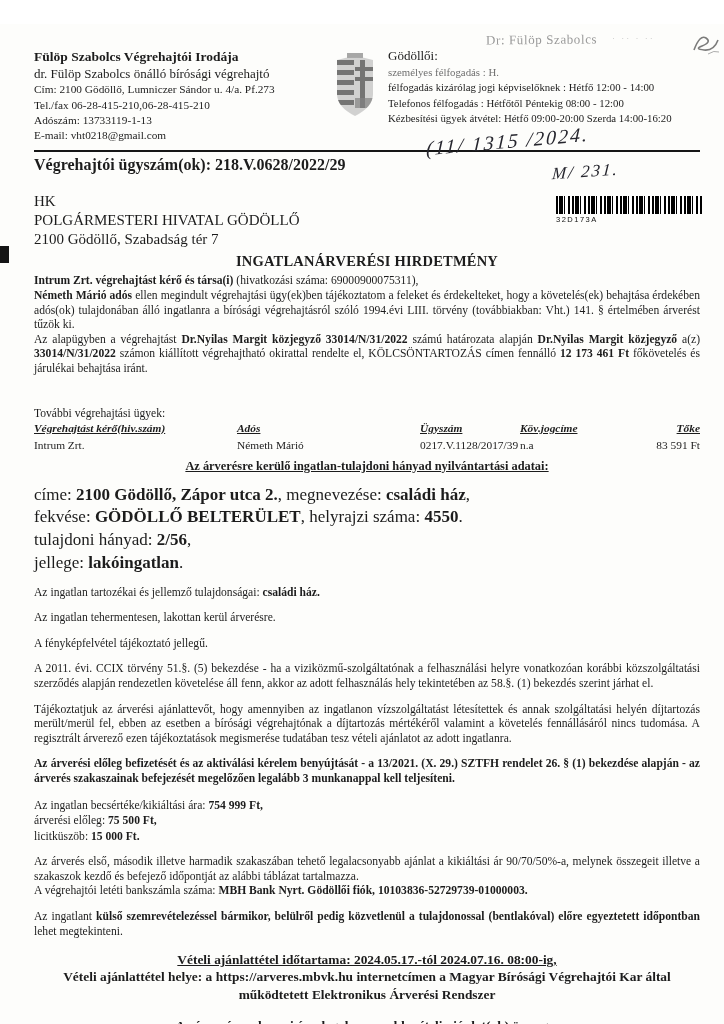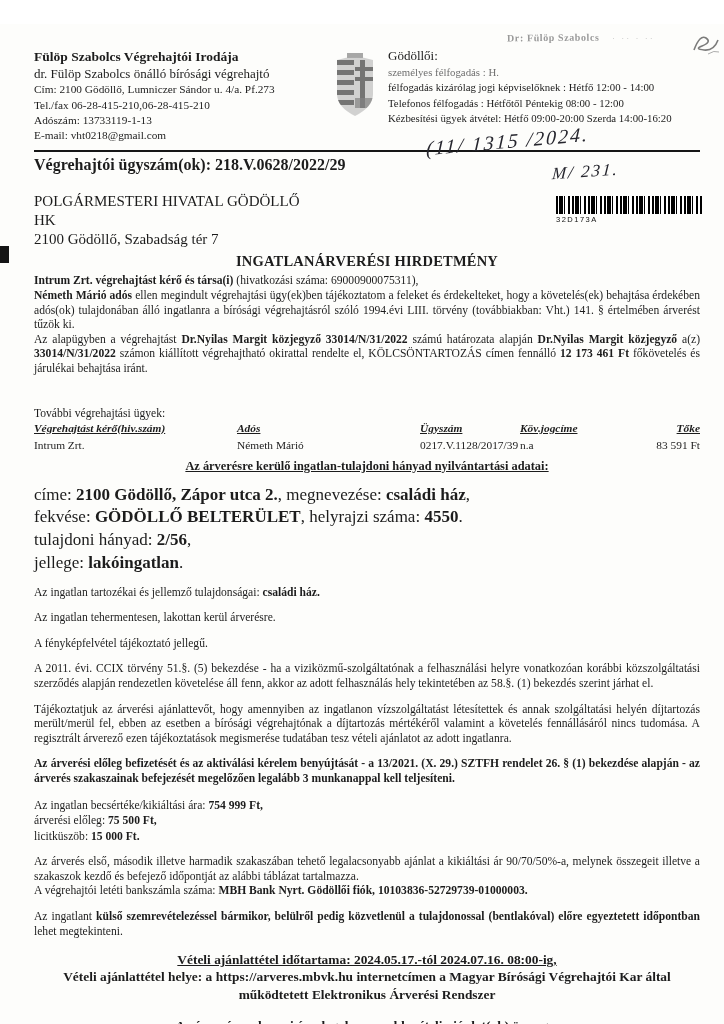--- a/index.html
+++ b/index.html
@@ -18,21 +18,21 @@
   .header{display:flex;align-items:flex-start;}
   .office{width:292px;}
   .office-l1{font-weight:bold;font-size:13.5px;line-height:1.3;}
   .office-l2{font-size:13px;line-height:1.3;}
   .office-sm{font-size:11.3px;line-height:1.34;}
   .crest-wrap{width:58px;display:flex;justify-content:center;padding-top:4px;opacity:.82;}
   .reception{flex:1;padding-left:4px;}
   .reception-title{font-size:13px;line-height:1.3;}
   .reception-sm{font-size:10.8px;line-height:1.42;}
   .rec-fade{color:#6f6f6f;}
-  .stamp{position:absolute;left:507px;top:8px;font-size:10px;color:#9a9a9a;letter-spacing:.6px;font-weight:bold;transform:rotate(-.5deg);}
+  .stamp{position:absolute;left:486px;top:8px;font-size:13px;color:#9a9a9a;letter-spacing:.6px;font-weight:normal;transform:rotate(-.5deg);}
   .stamp2{position:absolute;left:612px;top:9px;font-size:9px;color:#c2c2c2;letter-spacing:2px;}
   .signature{position:absolute;right:2px;top:6px;}
   .rule{border-top:2px solid #161616;margin-top:7px;}
   
   .case{padding-top:3px;}
   .case-no{font-weight:bold;font-size:16px;line-height:1.3;}
   .case-note{font-size:14.5px;line-height:1.3;}
   .handw1{position:absolute;left:426px;top:106px;font-size:20px;font-style:italic;color:#26262e;transform:rotate(-5deg) skewX(-8deg);letter-spacing:2px;white-space:nowrap;}
   .handw2{position:absolute;left:552px;top:138px;font-size:17px;font-style:italic;color:#26262e;transform:rotate(-4deg) skewX(-8deg);letter-spacing:2px;}
   .barcode{position:absolute;left:556px;top:172px;width:146px;text-align:left;}
@@ -125,22 +125,22 @@
 
   <div class="handw1">(11/ 1315 /2024.</div>
   <div class="handw2">M/ 231.</div>
   <div class="barcode">
     <div class="barcode-bars"></div>
     <div class="barcode-label">32D173A</div>
   </div>
   <div class="artifact"></div>
 
   <div class="recipient">
+    <div>HK</div>
     <div>POLGÁRMESTERI HIVATAL GÖDÖLLŐ</div>
-    <div>HK</div>
     <div>2100 Gödöllő, Szabadság tér 7</div>
   </div>
 
   <div class="doc-title">INGATLANÁRVERÉSI HIRDETMÉNY</div>
 
   <div class="p p0">
     <span class="b">Intrum Zrt. végrehajtást kérő és társa(i)</span><span> (hivatkozási száma: 69000900075311),</span><br>
     <span class="b">Németh Márió adós</span><span> ellen megindult végrehajtási ügy(ek)ben tájékoztatom a feleket és érdekelteket, hogy a követelés(ek) behajtása érdekében adós(ok) tulajdonában álló ingatlanra a bírósági végrehajtásról szóló 1994.évi LIII. törvény (továbbiakban: Vht.) 141. § értelmében árverést tűzök ki.</span>
   </div>
   <div class="p" style="margin-top:0;">

